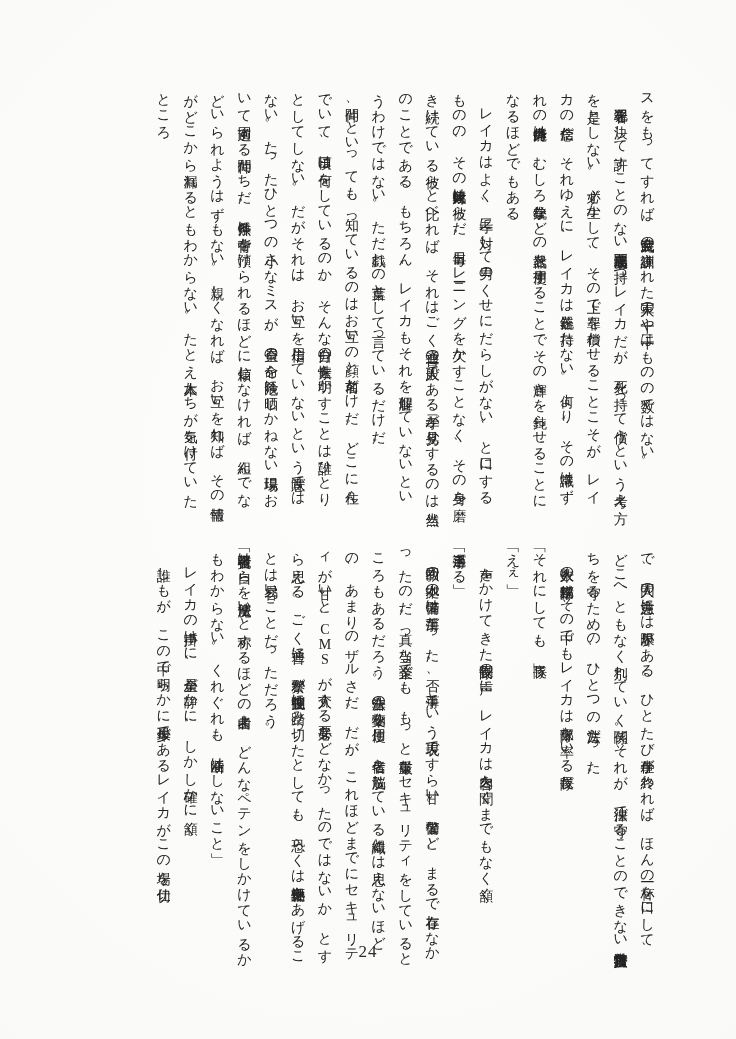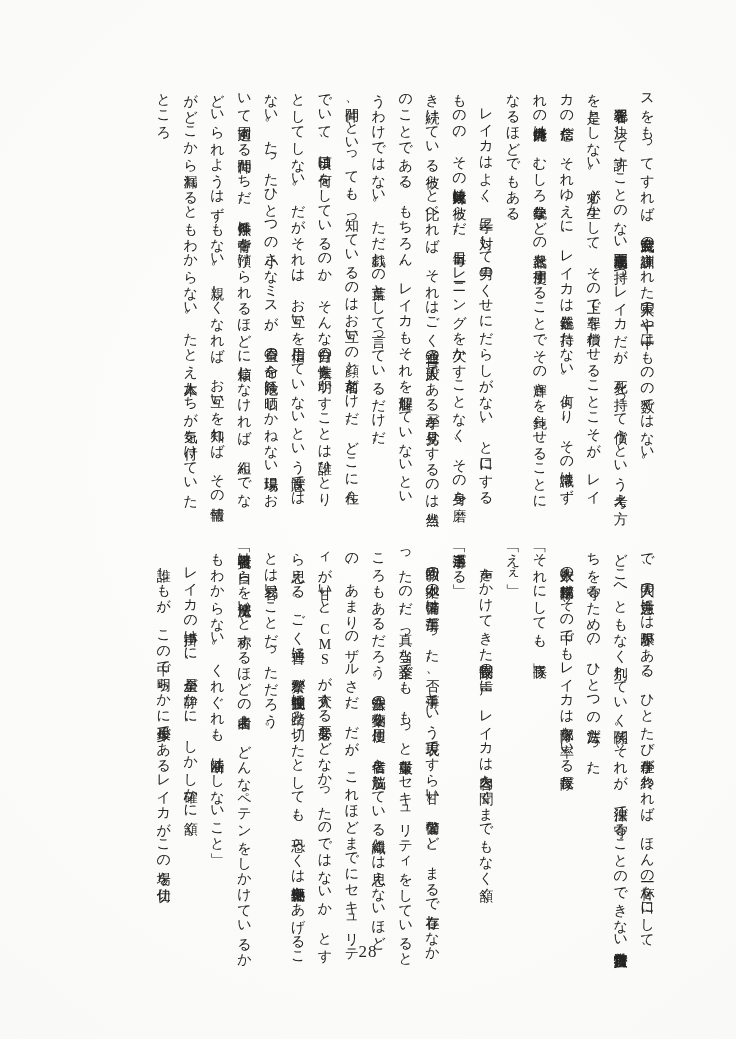--- a/index.html
+++ b/index.html
@@ -65,15 +65,15 @@
     <p>「それにしても、隊長」</p>
     <p>「えぇ」</p>
     <p>　声をかけてきた副隊長の声に、レイカは内容を聞くまでもなく頷く。</p>
     <p>「手薄過ぎる」</p>
     <p>　教団の本拠の警備は手薄だった。否、手薄という表現ですら甘い。警備など、まるで存在しなかったのだ。真っ当な企業でも、もっと厳重なセキュリティをしているところもあるだろう。非合法の薬物を使用し、信者を洗脳している組織とは思えないほどの、あまりのザルさだ。だが、これほどまでにセキュリティが甘いと、CMSが介入する必要などなかったのではないか、とすら思える。ごく普通に、警察が強制捜査に踏み切ったとしても、恐らくは証拠物件をあげることは容易いことだっただろう。</p>
     <p>「教祖賢者は自らを魔法使いと称するほどの曲者よ。どんなペテンをしかけているかもわからない。くれぐれも、油断はしないこと」</p>
     <p>　レイカの声掛けに、全員が静かに、しかし確かに頷く。</p>
     <p>　誰しもが、この中で明らかに最年少であるレイカがこの場を仕切</p>
   </div>
 
-  <div class="page-number">28</div>
+  <div class="page-number">24</div>
 
 </div>
 
 </body></html>

